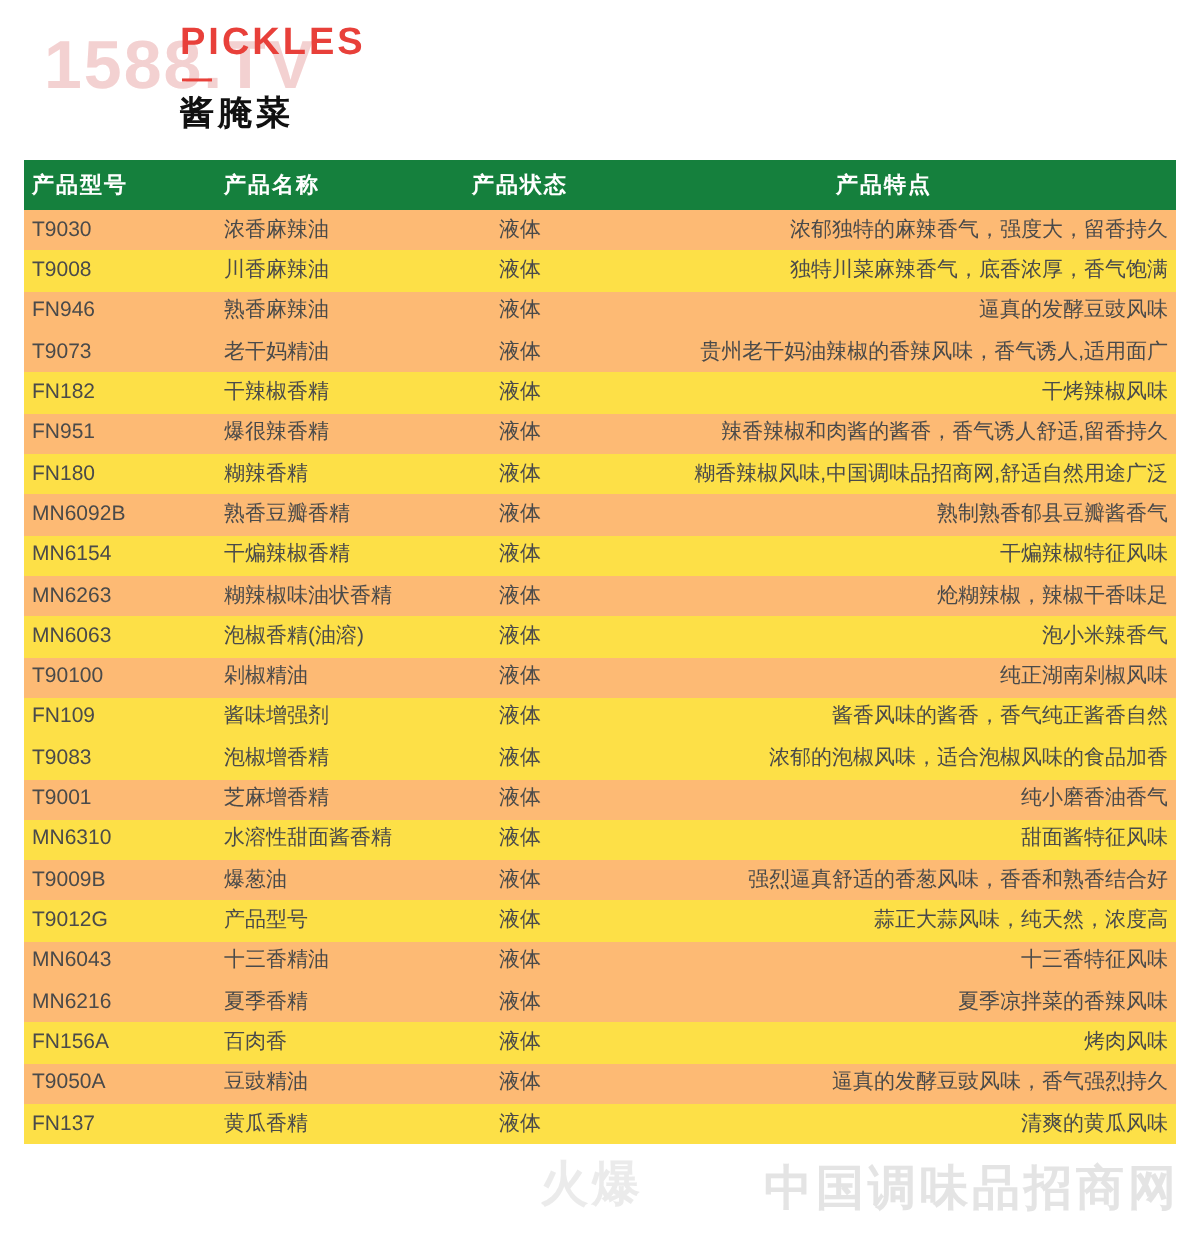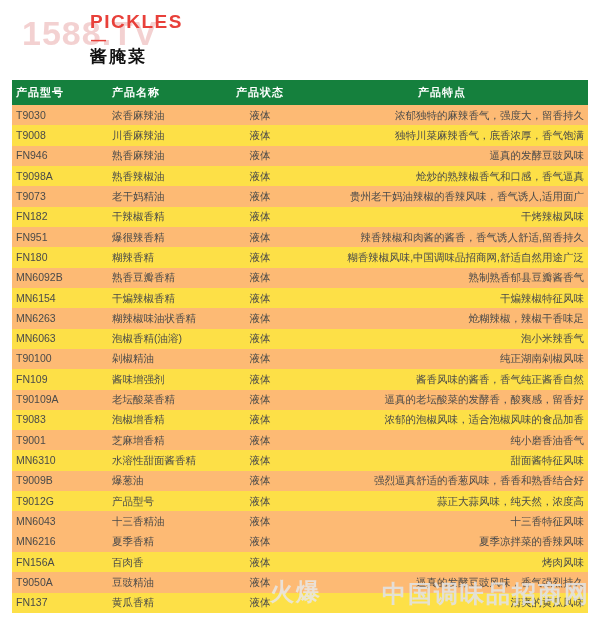--- a/index.html
+++ b/index.html
@@ -169,26 +169,20 @@
             <td class="col-name">川香麻辣油</td>
             <td class="col-state">液体</td>
             <td class="col-feat">独特川菜麻辣香气，底香浓厚，香气饱满</td>
           </tr>
           <tr class="odd">
             <td class="col-model">FN946</td>
             <td class="col-name">熟香麻辣油</td>
             <td class="col-state">液体</td>
             <td class="col-feat">逼真的发酵豆豉风味</td>
           </tr>
-          <tr class="even">
-            <td class="col-model">T9098A</td>
-            <td class="col-name">熟香辣椒油</td>
-            <td class="col-state">液体</td>
-            <td class="col-feat">炝炒的熟辣椒香气和口感，香气逼真</td>
-          </tr>
           <tr class="odd">
             <td class="col-model">T9073</td>
             <td class="col-name">老干妈精油</td>
             <td class="col-state">液体</td>
             <td class="col-feat">贵州老干妈油辣椒的香辣风味，香气诱人,适用面广</td>
           </tr>
           <tr class="even">
             <td class="col-model">FN182</td>
             <td class="col-name">干辣椒香精</td>
             <td class="col-state">液体</td>
@@ -234,26 +228,20 @@
             <td class="col-model">T90100</td>
             <td class="col-name">剁椒精油</td>
             <td class="col-state">液体</td>
             <td class="col-feat">纯正湖南剁椒风味</td>
           </tr>
           <tr class="even">
             <td class="col-model">FN109</td>
             <td class="col-name">酱味增强剂</td>
             <td class="col-state">液体</td>
             <td class="col-feat">酱香风味的酱香，香气纯正酱香自然</td>
-          </tr>
-          <tr class="odd">
-            <td class="col-model">T90109A</td>
-            <td class="col-name">老坛酸菜香精</td>
-            <td class="col-state">液体</td>
-            <td class="col-feat">逼真的老坛酸菜的发酵香，酸爽感，留香好</td>
           </tr>
           <tr class="even">
             <td class="col-model">T9083</td>
             <td class="col-name">泡椒增香精</td>
             <td class="col-state">液体</td>
             <td class="col-feat">浓郁的泡椒风味，适合泡椒风味的食品加香</td>
           </tr>
           <tr class="odd">
             <td class="col-model">T9001</td>
             <td class="col-name">芝麻增香精</td>

